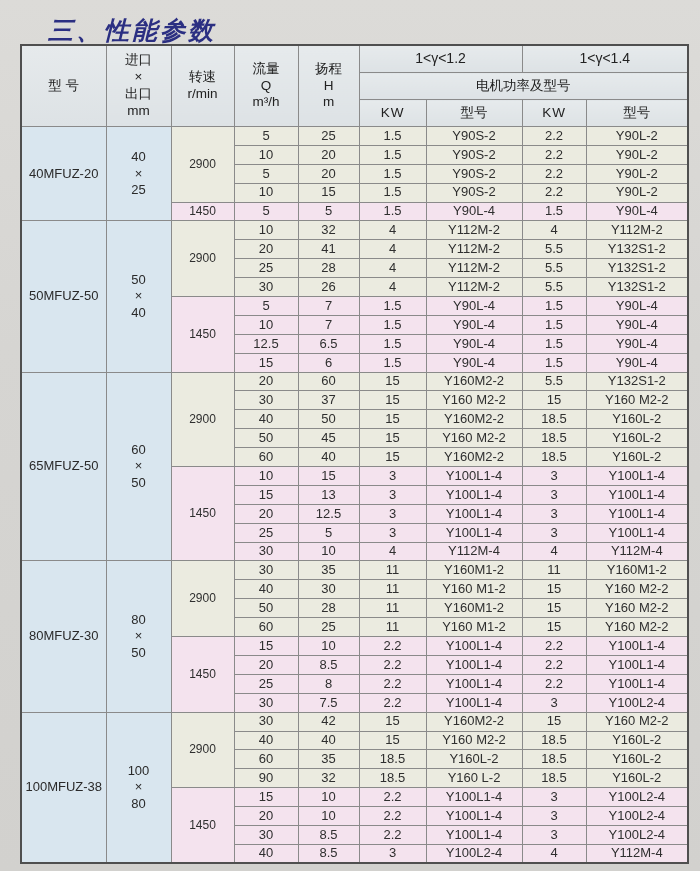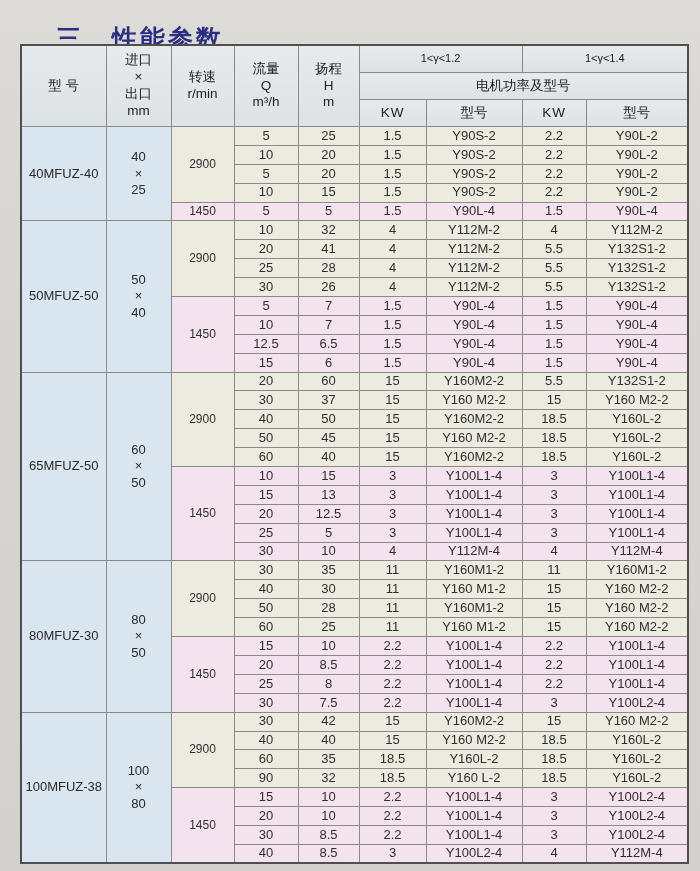--- a/index.html
+++ b/index.html
@@ -7,21 +7,21 @@
     width:700px;height:871px;
     background:linear-gradient(180deg,#dcdbd8 0%,#d6d5d2 40%,#d2d1ce 100%);
     font-family:"Liberation Sans","DejaVu Sans",sans-serif;
     color:#2f2f2f;
     position:relative;
     overflow:hidden;
   }
   .page-title{
     position:absolute;left:40px;top:6px;
     font-size:25px;font-weight:bold;color:#2b2f82;
-    letter-spacing:3px;margin:16px;
+    letter-spacing:3px;margin:8px;font-style:italic;
   }
   table.perf{
     position:absolute;left:20px;top:44px;
     width:667px;
     border-collapse:collapse;
     table-layout:fixed;
     font-size:13px;
   }
   table.perf th, table.perf td{
     border:1px solid #8a8a8a;
@@ -45,21 +45,21 @@
   td.c-model,td.c-inlet{
     background:#d9e6ef;
     font-size:13px;
     color:#2a2a2a;
   }
   tr.g2900 td{background:#ebebe0;}
   tr.g1450 td{background:#f4e3ee;}
   tr.g2900 td.c-model, tr.g1450 td.c-model,
   tr.g2900 td.c-inlet, tr.g1450 td.c-inlet{background:#d9e6ef;}
   td.c-speed{font-size:12px;}
-  .gamma{font-size:11px;font-style:normal;}
+  .gamma{font-size:14px;font-style:normal;}
   .kwcol{letter-spacing:1px;margin-top:48px;}
 </style>
 </head>
 <body>
 
 <h1 class="page-title">三、性能参数</h1>
 
 <table class="perf">
   <colgroup>
     <col style="width:85px">
@@ -95,21 +95,21 @@
       </tr>
       <tr>
         <th class="kwcol">KW</th>
         <th>型号</th>
         <th class="kwcol">KW</th>
         <th>型号</th>
       </tr>
     </thead>
   <tbody>
       <tr class="g2900">
-        <td class="c-model" rowspan="5">40MFUZ-40</td>
+        <td class="c-model" rowspan="5">40MFUZ-20</td>
         <td class="c-inlet pre" rowspan="5">40
 ×
 25</td>
         <td class="c-speed" rowspan="4">2900</td>
         <td>5</td>
         <td>25</td>
         <td>1.5</td>
         <td>Y90S-2</td>
         <td>2.2</td>
         <td>Y90L-2</td>

